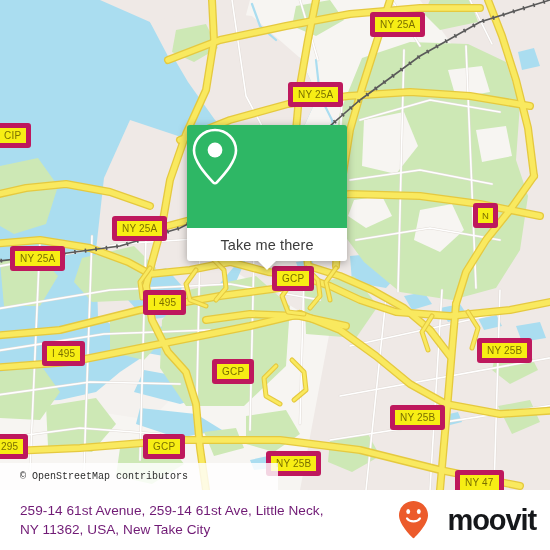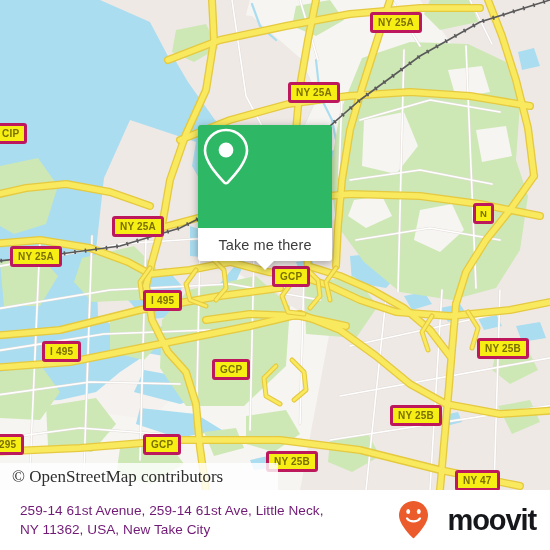--- a/index.html
+++ b/index.html
@@ -11,40 +11,40 @@
   #app{position:relative;width:550px;height:550px;overflow:hidden;background:#fff;}
 
   
   #map{position:absolute;left:0;top:0;width:550px;height:490px;overflow:hidden;background:#efe9e6;}
   #map svg{position:absolute;left:0;top:0;display:block;}
 
   
   .shield{
     position:absolute;
     background:#f7ee14;
-    border:3px solid #be185d;
+    border:5px solid #be185d;
     border-radius:3px;
     color:#7a6f00;
     font-family:"Liberation Sans", sans-serif;
-    font-weight:bold;
+    font-weight:normal;
     font-size:10px;
     line-height:11px;
     letter-spacing:0.2px;
     padding:2px 5px 2px 5px;
     white-space:nowrap;
     box-sizing:border-box;
     text-align:center;
   }
   .shield.small{font-size:9.5px;padding:2px 4px;}
 
   
   #popup{
     position:absolute;
-    left:198px;top:125px;
-    width:134px;
+    left:187px;top:125px;
+    width:160px;
     filter:drop-shadow(0 2px 4px rgba(0,0,0,0.33));
   }
   #popup-top{
     background:#2eb765;
     height:103px;
     border-radius:3px 3px 0 0;
     display:flex;align-items:center;justify-content:center;
   }
   #popup-bottom{
     background:#ffffff;
@@ -70,22 +70,23 @@
 
   
   #attribution{
     position:absolute;left:0;top:463px;
     height:27px;width:278px;
     background:rgba(255,255,255,0.82);
     display:flex;align-items:center;
     padding-left:12px;box-sizing:border-box;
   }
   #attribution span{
-    font-size:17px;color:#2e2e2e;
-    font-family:Liberation Serif, serif;
+    font-size:10px;color:#2e2e2e;
+    font-family:Liberation Mono, monospace;
+    margin-left:8px;
   }
 
   
   #bottombar{
     position:absolute;left:0;top:490px;width:550px;height:60px;
     background:#ffffff;
     display:flex;align-items:center;
     box-sizing:border-box;
     padding:0 14px 0 20px;
   }

